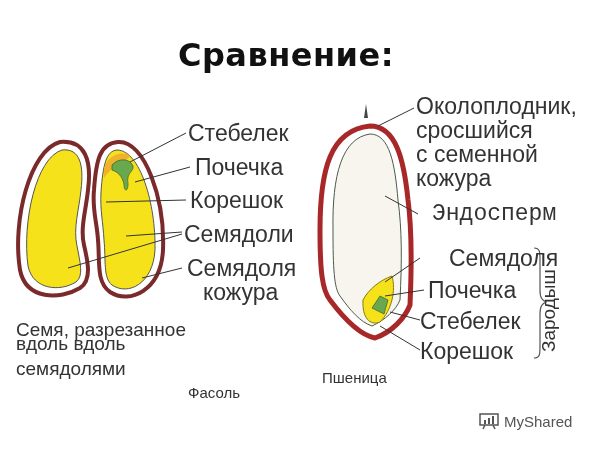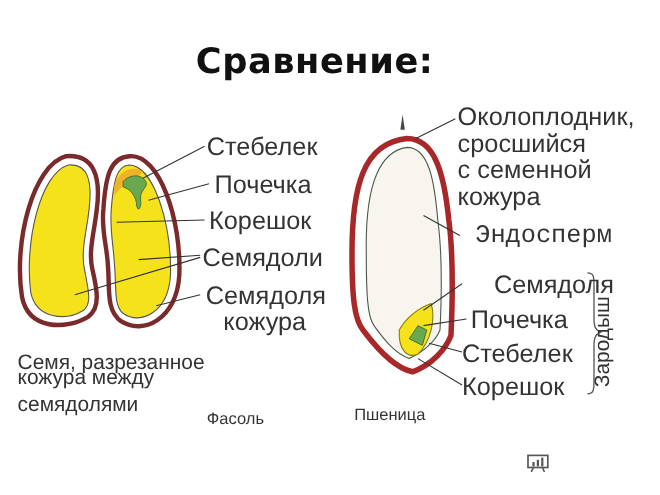--- a/index.html
+++ b/index.html
@@ -71,23 +71,23 @@
 </svg>
 
 <div class="lbl" style="left:188px;top:122px;">Стебелек</div>
 <div class="lbl" style="left:195px;top:156px;">Почечка</div>
 <div class="lbl" style="left:190px;top:189px;">Корешок</div>
 <div class="lbl" style="left:184px;top:223px;">Семядоли</div>
 <div class="lbl" style="left:187px;top:257px;">Семядоля</div>
 <div class="lbl" style="left:203px;top:281px;">кожура</div>
 
 <div class="caption" style="left:16px;top:308px;margin-top:11px;">Семя, разрезанное</div>
-<div class="caption" style="left:16px;top:333px;">кожура между</div>
+<div class="caption" style="left:16px;top:333px;">вдоль вдоль</div>
 <div class="caption" style="left:16px;top:358px;">семядолями</div>
-<div class="small" style="left:188px;top:372px;">Фасоль</div>
+<div class="small" style="left:188px;top:384px;">Фасоль</div>
 
 <div class="lbl" style="left:416px;top:95px;">Околоплодник,</div>
 <div class="lbl" style="left:416px;top:119px;">сросшийся</div>
 <div class="lbl" style="left:416px;top:143px;">с семенной</div>
 <div class="lbl" style="left:416px;top:167px;">кожура</div>
 <div class="lbl" style="left:432px;top:203px;font-family:Liberation Mono, monospace;">Эндосперм</div>
 <div class="lbl" style="left:408px;top:247px;margin-left:41px;">Семядоля</div>
 <div class="lbl" style="left:428px;top:279px;">Почечка</div>
 <div class="lbl" style="left:420px;top:310px;">Стебелек</div>
 <div class="lbl" style="left:420px;top:340px;">Корешок</div>
@@ -96,13 +96,14 @@
 
 <div class="brand">
   <svg width="22" height="18" viewBox="0 0 22 18">
     <rect x="2" y="2" width="18" height="11" fill="none" stroke="#555" stroke-width="1.5"></rect>
     <rect x="6" y="8" width="2" height="4" fill="#555"></rect>
     <rect x="10" y="6" width="2" height="6" fill="#555"></rect>
     <rect x="14" y="4" width="2" height="8" fill="#555"></rect>
     <line x1="7" y1="13" x2="5" y2="17" stroke="#555" stroke-width="1.5"></line>
     <line x1="15" y1="13" x2="17" y2="17" stroke="#555" stroke-width="1.5"></line>
   </svg>
+  <span>MyShared</span>
 </div>
 
 </body></html>

